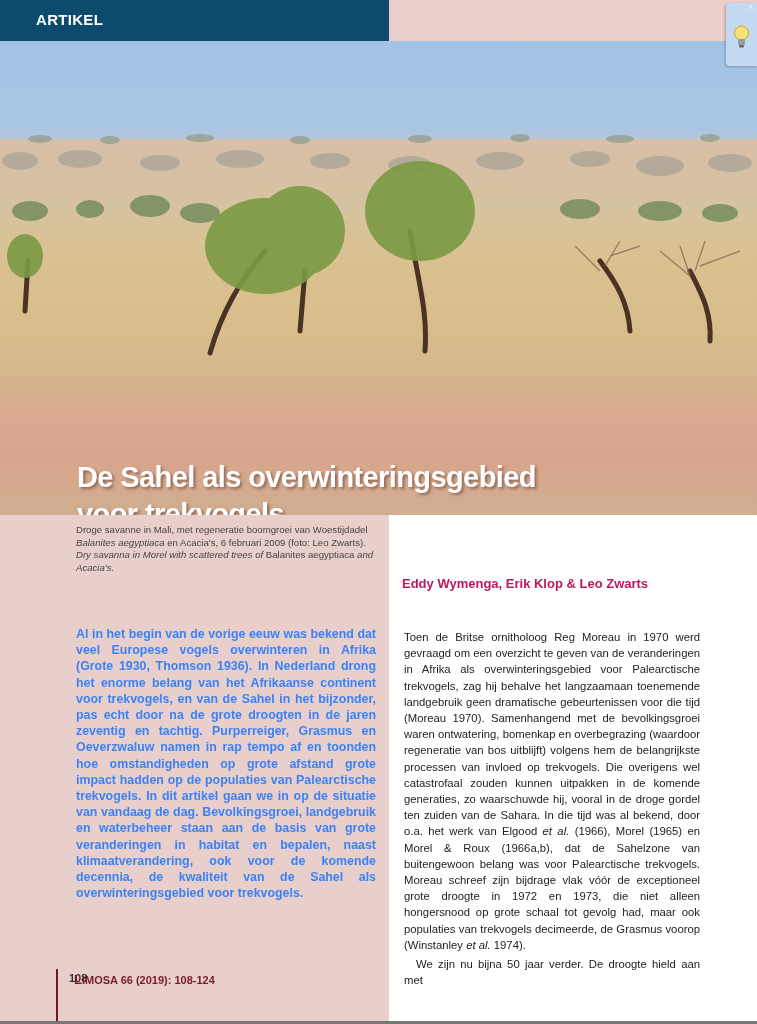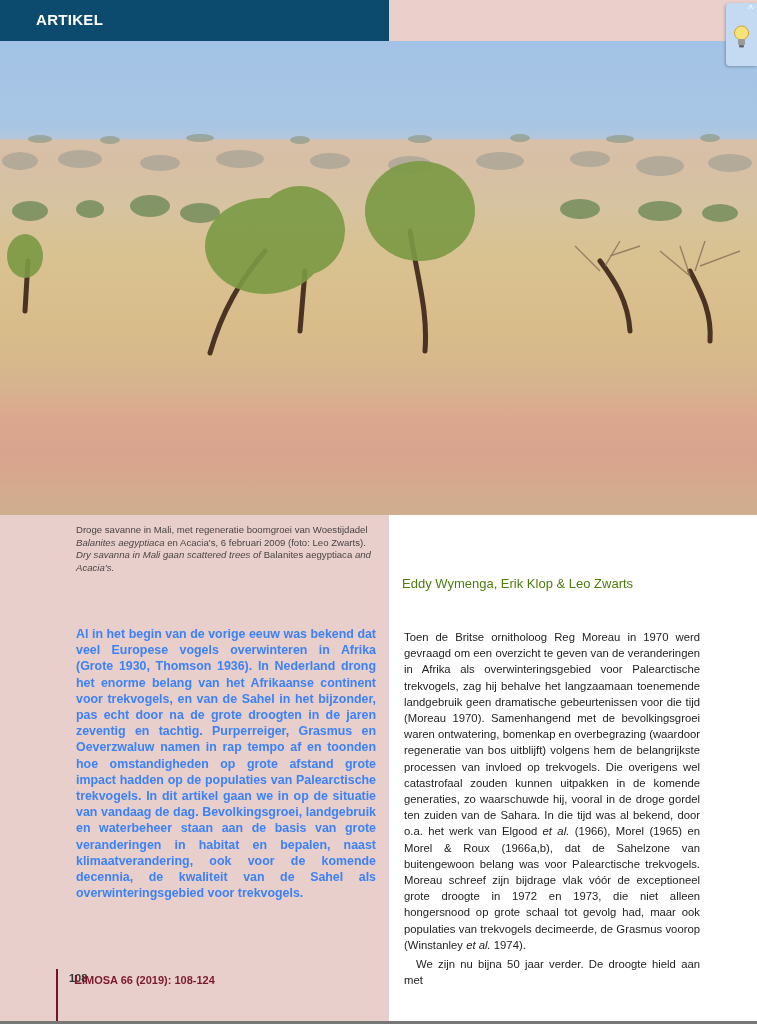--- a/index.html
+++ b/index.html
@@ -59,21 +59,21 @@
   .tip-bulb { position: absolute; left: 7px; top: 22px; }
   
   .caption {
     position: absolute; left: 76px; top: 524px; width: 300px;
     font-size: 9.6px; line-height: 12.5px; color: #4a4443;
   }
   .caption i { font-style: italic; }
   
   .authors {
     position: absolute; left: 402px; top: 576px;
-    font-weight: normal; font-size: 13px; color: #4d7c0f;
+    font-weight: bold; font-size: 13px; color: #be185d;
   }
   
   .intro {
     position: absolute; left: 76px; top: 626px; width: 300px;
     font-size: 12.4px; line-height: 16.2px; color: #3b82f6; font-weight: bold;
     text-align: justify;
   }
   
   .body-text {
     position: absolute; left: 401px; top: 626px; width: 302px;
@@ -148,37 +148,41 @@
       <ellipse cx="265" cy="205" rx="60" ry="48"></ellipse>
       <ellipse cx="300" cy="190" rx="45" ry="45"></ellipse>
       <ellipse cx="420" cy="170" rx="55" ry="50"></ellipse>
       <ellipse cx="25" cy="215" rx="18" ry="22"></ellipse>
     </g>
     <g fill="none" stroke="#8a6e58" stroke-width="1.4" opacity="0.8">
       <path d="M600 230 L 575 205 M605 225 L 620 200 M610 215 L 640 205"></path>
       <path d="M690 235 L 660 210 M695 230 L 705 200 M700 225 L 740 210 M690 235 L 680 205"></path>
     </g>
   </svg>
+  <div class="title">
+    <div>De Sahel als overwinteringsgebied</div>
+    <div>voor trekvogels</div>
+  </div>
 </div>
 
 <div class="tip-widget">
   <span class="tip-chevron">^</span>
   <svg class="tip-bulb" width="17" height="24" viewBox="0 0 17 24">
     <circle cx="8.5" cy="8" r="7" fill="#f7e27a" stroke="#c8a830" stroke-width="1"></circle>
     <rect x="5" y="14" width="7" height="6" fill="#9a9a9a" rx="1"></rect>
     <rect x="6" y="20" width="5" height="2.5" fill="#666" rx="1"></rect>
   </svg>
 </div>
 
 <div class="left-panel"></div>
 <div class="right-panel"></div>
 
 <div class="caption">
   <span>Droge savanne in Mali, met regeneratie boomgroei van Woestijdadel </span><i>Balanites aegyptiaca</i><span> en Acacia's, 6 februari 2009 (foto: Leo Zwarts).</span><br>
-  <i>Dry savanna in Mali gaan scattered trees of </i><span>Balanites aegyptiaca</span><i> and Acacia's.</i>
+  <i>Dry savanna in Morel with scattered trees of </i><span>Balanites aegyptiaca</span><i> and Acacia's.</i>
 </div>
 
 <div class="authors">Eddy Wymenga, Erik Klop &amp; Leo Zwarts</div>
 
 <div class="intro">Al in het begin van de vorige eeuw was bekend dat veel Europese vogels overwinteren in Afrika (Grote 1930, Thomson 1936). In Nederland drong het enorme belang van het Afrikaanse continent voor trekvogels, en van de Sahel in het bijzonder, pas echt door na de grote droogten in de jaren zeventig en tachtig. Purperreiger, Grasmus en Oeverzwaluw namen in rap tempo af en toonden hoe omstandigheden op grote afstand grote impact hadden op de populaties van Palearctische trekvogels. In dit artikel gaan we in op de situatie van vandaag de dag. Bevolkingsgroei, landgebruik en waterbeheer staan aan de basis van grote veranderingen in habitat en bepalen, naast klimaatverandering, ook voor de komende decennia, de kwaliteit van de Sahel als overwinteringsgebied voor trekvogels.</div>
 
 <div class="body-text">
   <p><span>Toen de Britse ornitholoog Reg Moreau in 1970 werd gevraagd om een overzicht te geven van de veranderingen in Afrika als overwinteringsgebied voor Palearctische trekvogels, zag hij behalve het langzaamaan toenemende landgebruik geen dramatische gebeurtenissen voor die tijd (Moreau 1970). Samenhangend met de bevolkingsgroei waren ontwatering, bomenkap en overbegrazing (waardoor regeneratie van bos uitblijft) volgens hem de belangrijkste processen van invloed op trekvogels. Die overigens wel catastrofaal zouden kunnen uitpakken in de komende generaties, zo waarschuwde hij, vooral in de droge gordel ten zuiden van de Sahara. In die tijd was al bekend, door o.a. het werk van Elgood </span><i>et al.</i><span> (1966), Morel (1965) en Morel &amp; Roux (1966a,b), dat de Sahelzone van buitengewoon belang was voor Palearctische trekvogels. Moreau schreef zijn bijdrage vlak vóór de exceptioneel grote droogte in 1972 en 1973, die niet alleen hongersnood op grote schaal tot gevolg had, maar ook populaties van trekvogels decimeerde, de Grasmus voorop (Winstanley </span><i>et al.</i><span> 1974).</span></p>
   <p class="indent">We zijn nu bijna 50 jaar verder. De droogte hield aan met</p>
 </div>

